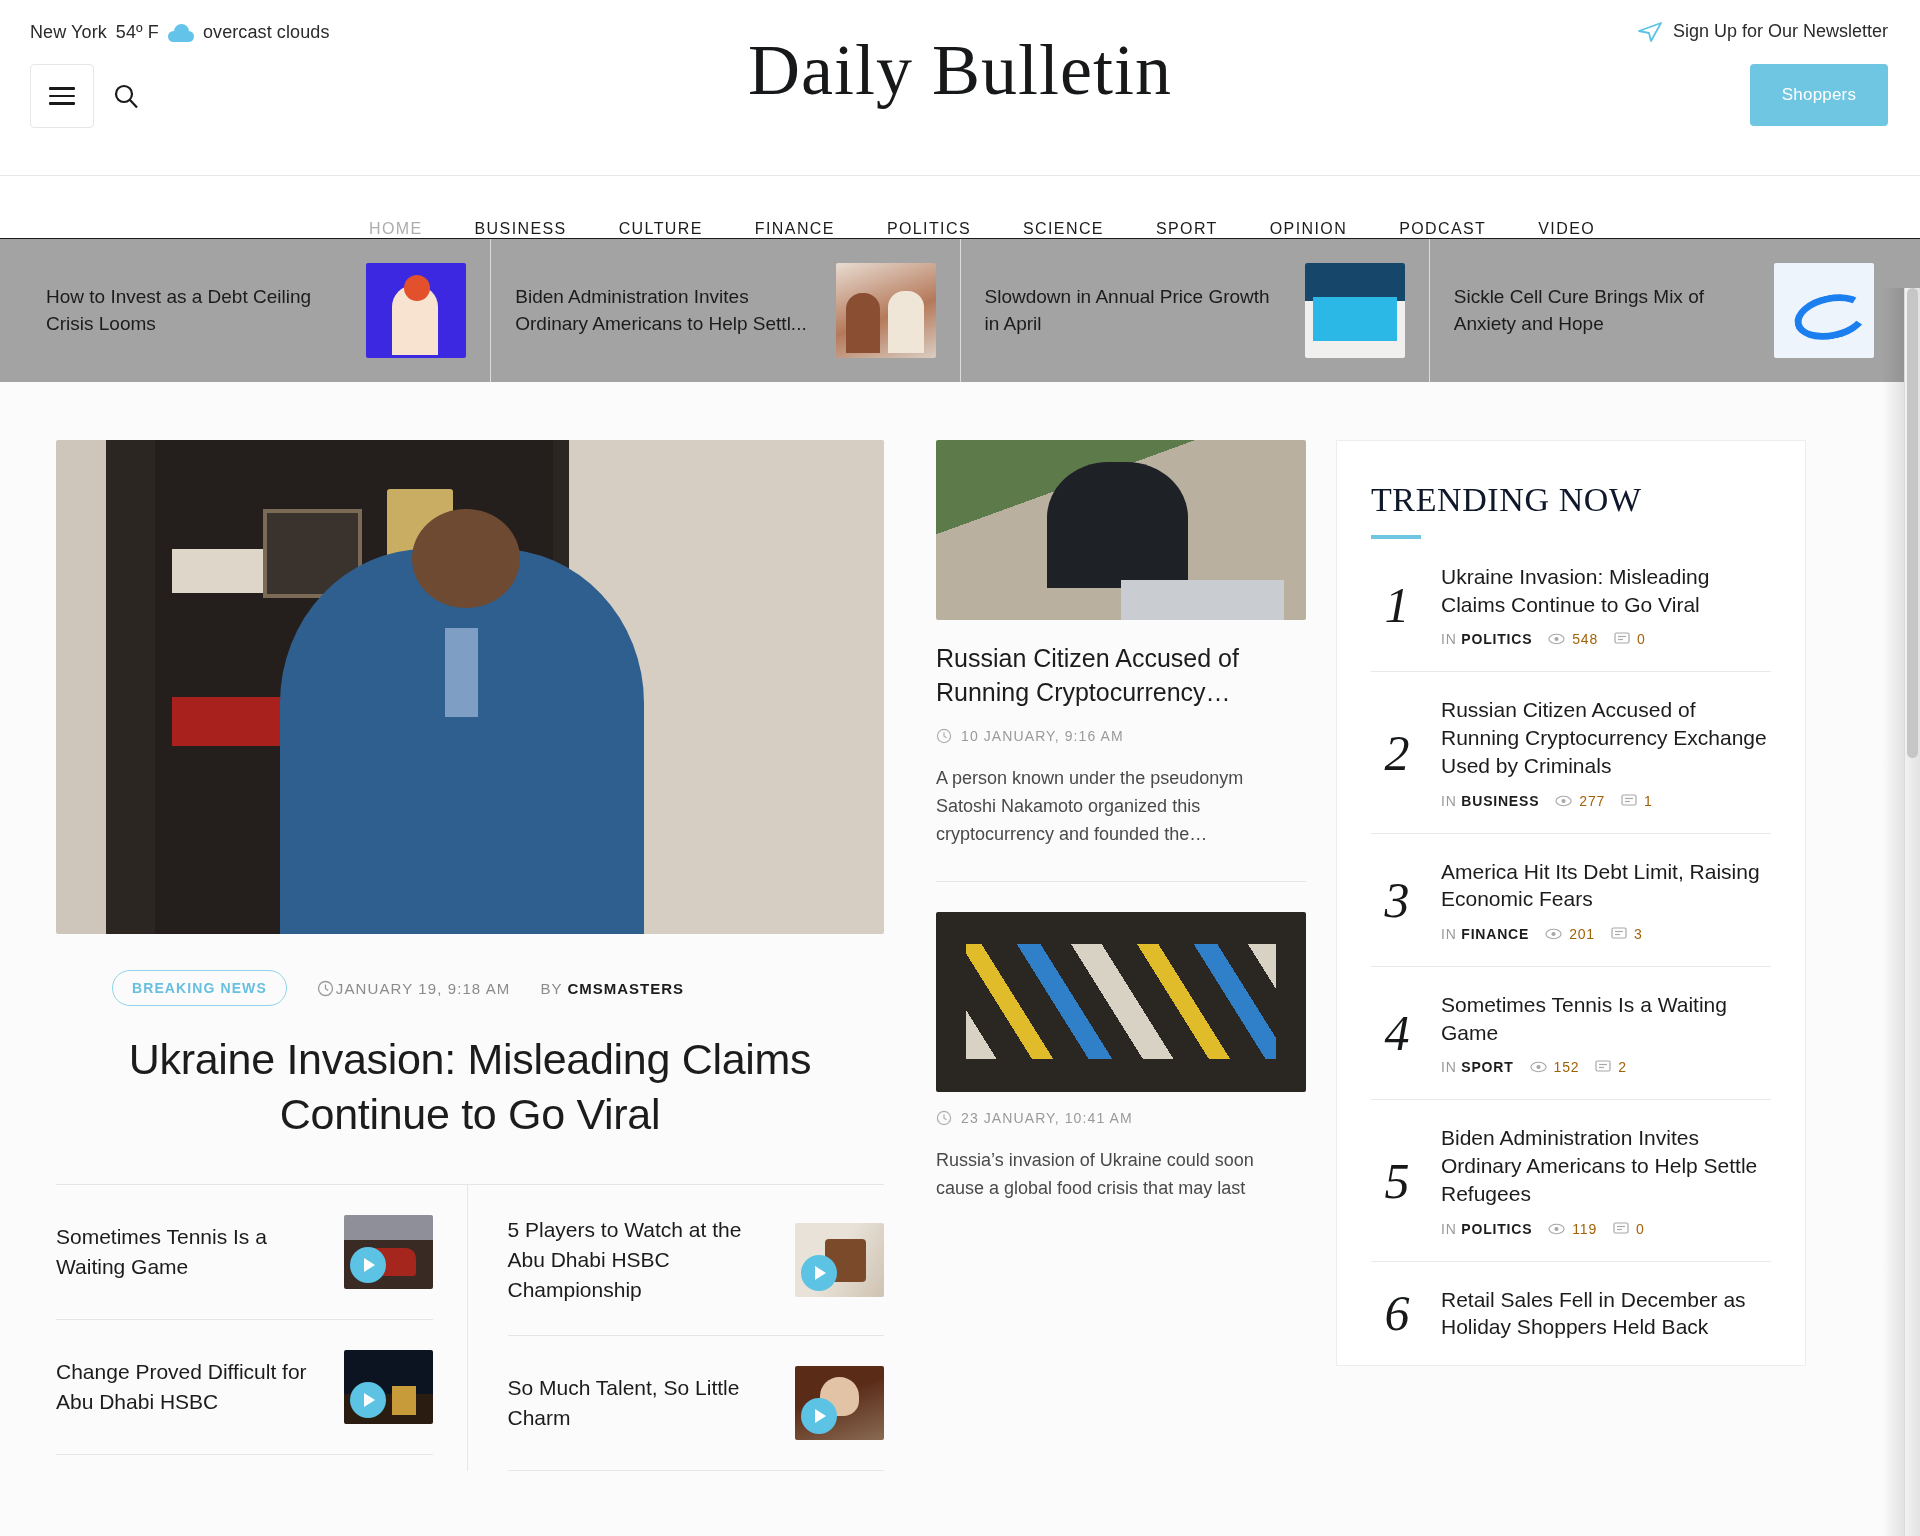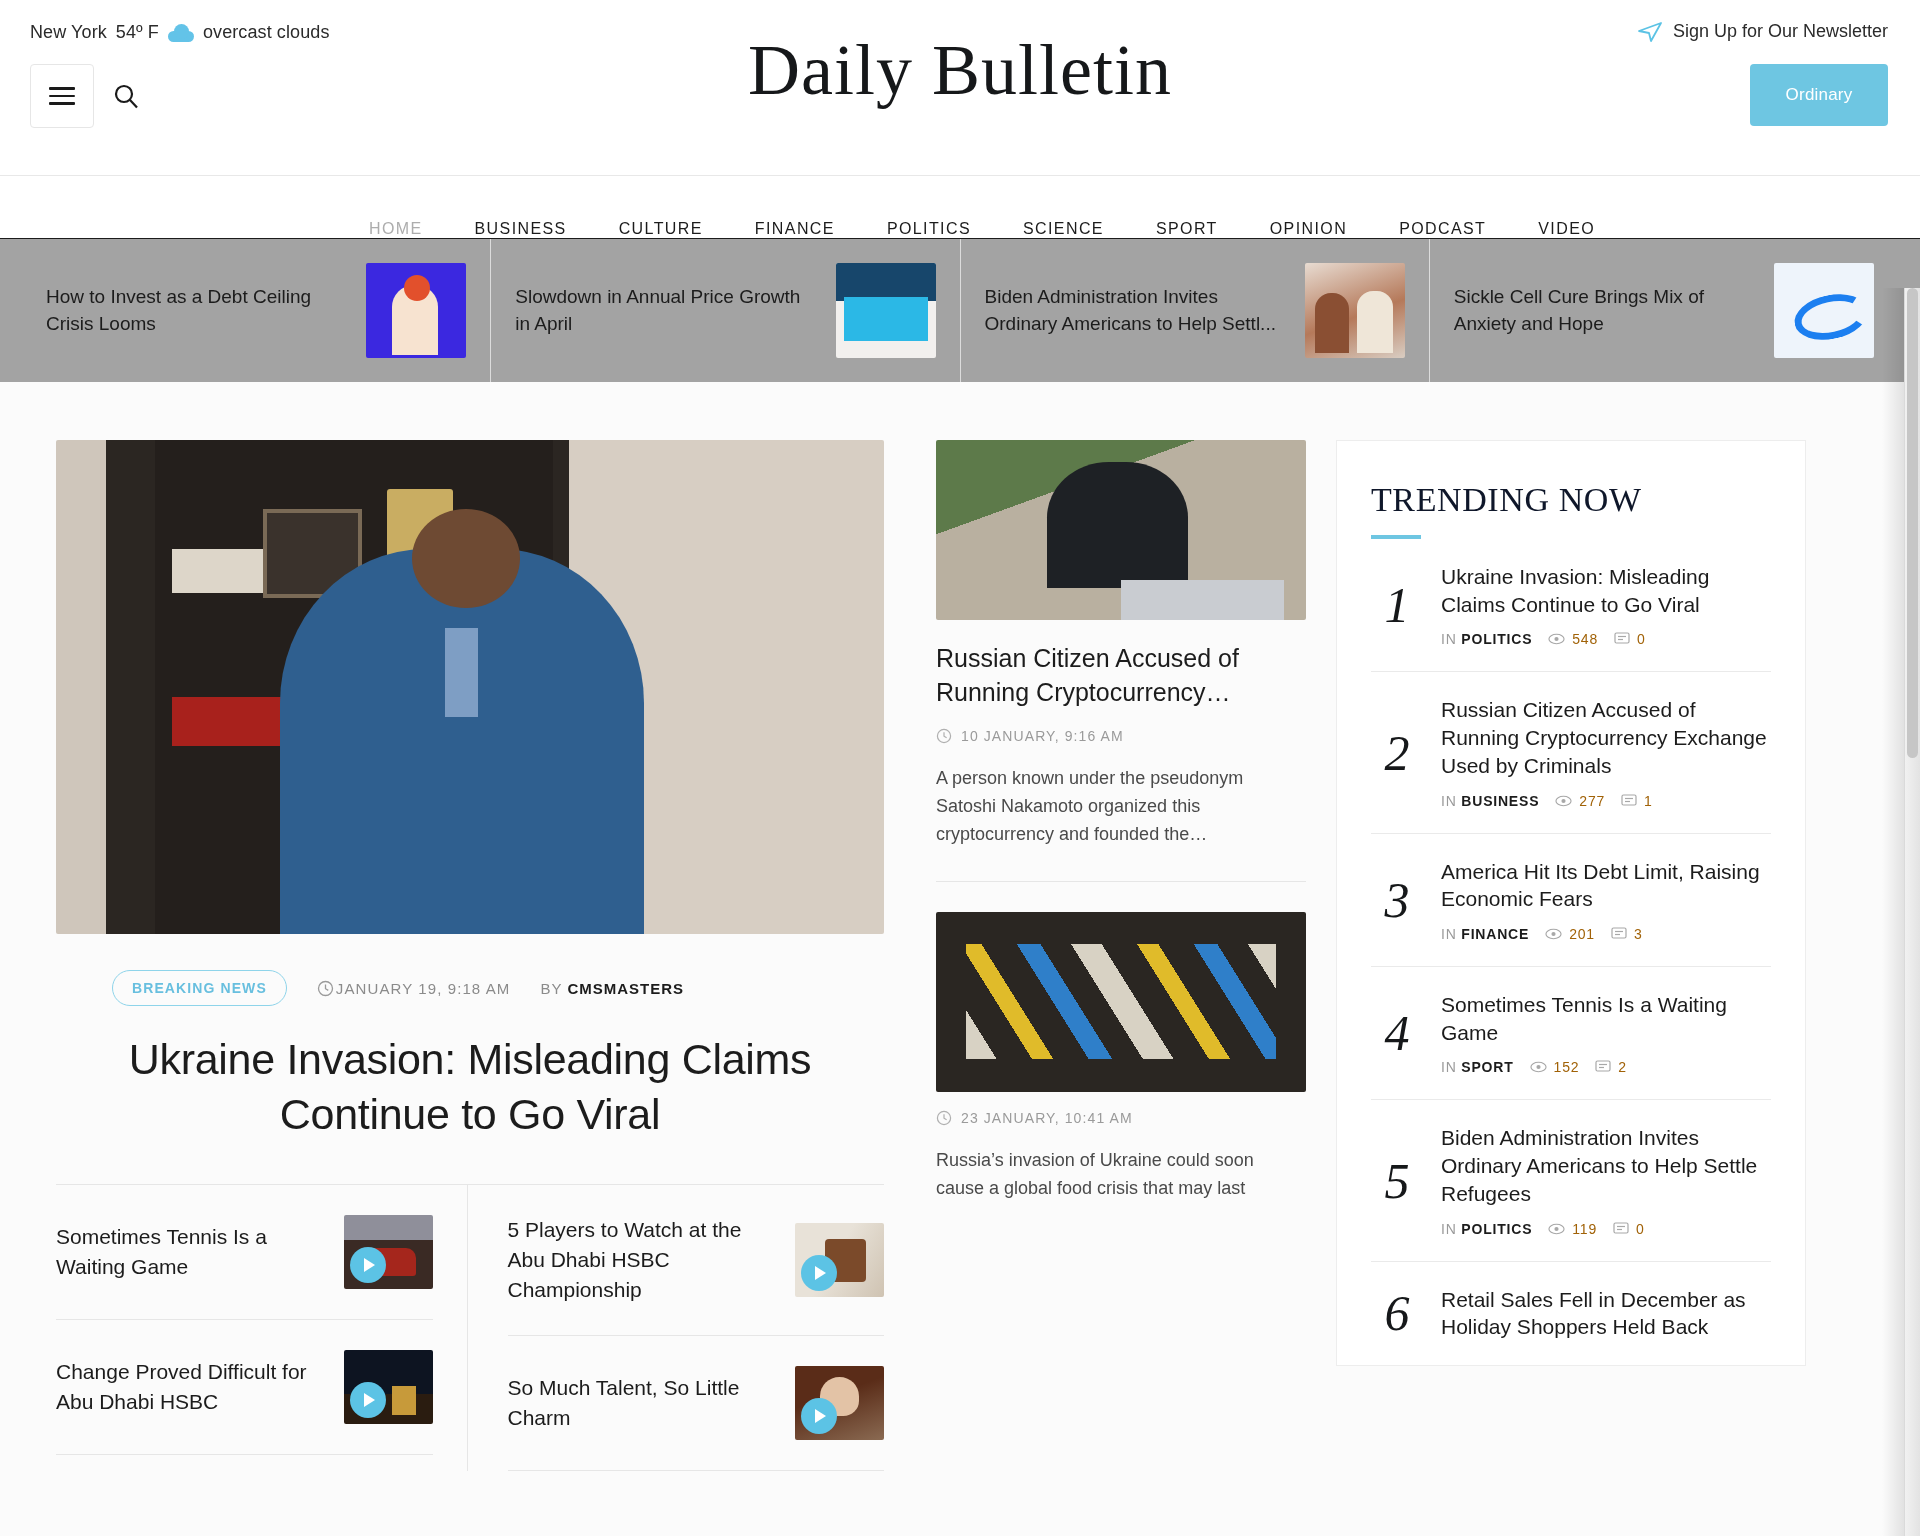--- a/index.html
+++ b/index.html
@@ -300,21 +300,21 @@
 
     <div class="newsletter">
       <span>
         <svg width="24" height="20" viewBox="0 0 24 20">
           <path d="M1 9 L23 1 L13 19 L11 11 Z" fill="none" stroke="#5cc3e5" stroke-width="1.8" stroke-linejoin="round"></path>
         </svg>
       </span>
       <span>Sign Up for Our Newsletter</span>
     </div>
 
-    <button class="subscribe-btn">Ordinary</button>
+    <button class="subscribe-btn">Shoppers</button>
   </div>
 
   <div class="navwrap">
     <div class="nav">
       <a class="active">HOME</a>
       <a>BUSINESS</a>
       <a>CULTURE</a>
       <a>FINANCE</a>
       <a>POLITICS</a>
       <a>SCIENCE</a>
@@ -324,26 +324,26 @@
       <a>VIDEO</a>
     </div>
   </div>
 
   <div class="ticker">
     <div class="tick">
       <div class="t-title">How to Invest as a Debt Ceiling Crisis Looms</div>
       <div class="thumb art-invest"></div>
     </div>
     <div class="tick">
+      <div class="t-title">Biden Administration Invites Ordinary Americans to Help Settl...</div>
+      <div class="thumb art-women"></div>
+    </div>
+    <div class="tick">
       <div class="t-title">Slowdown in Annual Price Growth in April</div>
       <div class="thumb art-laptop"></div>
-    </div>
-    <div class="tick">
-      <div class="t-title">Biden Administration Invites Ordinary Americans to Help Settl...</div>
-      <div class="thumb art-women"></div>
     </div>
     <div class="tick">
       <div class="t-title">Sickle Cell Cure Brings Mix of Anxiety and Hope</div>
       <div class="thumb art-meta"></div>
     </div>
   </div>
 
   <div class="main">
 
     <div class="col-left">

